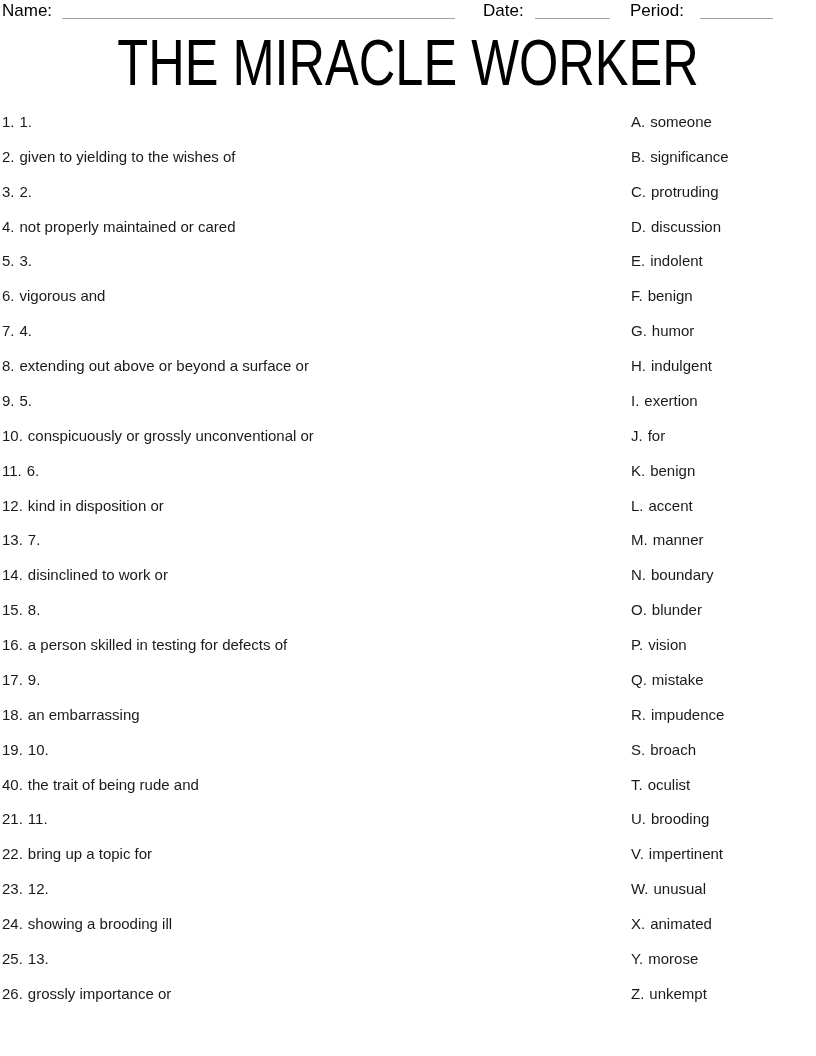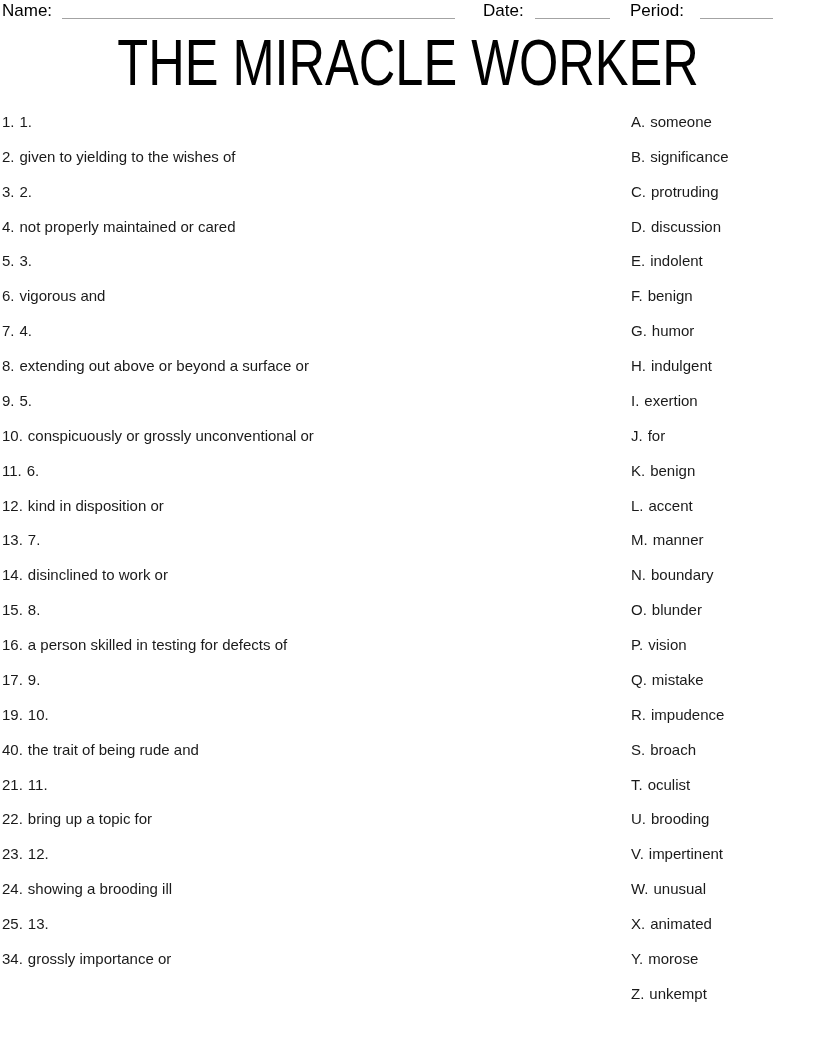--- a/index.html
+++ b/index.html
@@ -140,20 +140,24 @@
       </div>
       <div class="row">
         <span class="num">16.</span>
         <span class="txt">a person skilled in testing for defects of</span>
       </div>
       <div class="row">
         <span class="num">17.</span>
         <span class="txt">9.</span>
       </div>
       <div class="row">
+        <span class="num">18.</span>
+        <span class="txt">an embarrassing</span>
+      </div>
+      <div class="row">
         <span class="num">19.</span>
         <span class="txt">10.</span>
       </div>
       <div class="row">
         <span class="num">40.</span>
         <span class="txt">the trait of being rude and</span>
       </div>
       <div class="row">
         <span class="num">21.</span>
         <span class="txt">11.</span>
@@ -168,21 +172,21 @@
       </div>
       <div class="row">
         <span class="num">24.</span>
         <span class="txt">showing a brooding ill</span>
       </div>
       <div class="row">
         <span class="num">25.</span>
         <span class="txt">13.</span>
       </div>
       <div class="row">
-        <span class="num">34.</span>
+        <span class="num">26.</span>
         <span class="txt">grossly importance or</span>
       </div>
     </div>
   <div class="col col-answers" id="answers-col">
       <div class="row">
         <span class="letter">A.</span>
         <span class="word">someone</span>
       </div>
       <div class="row">
         <span class="letter">B.</span>

